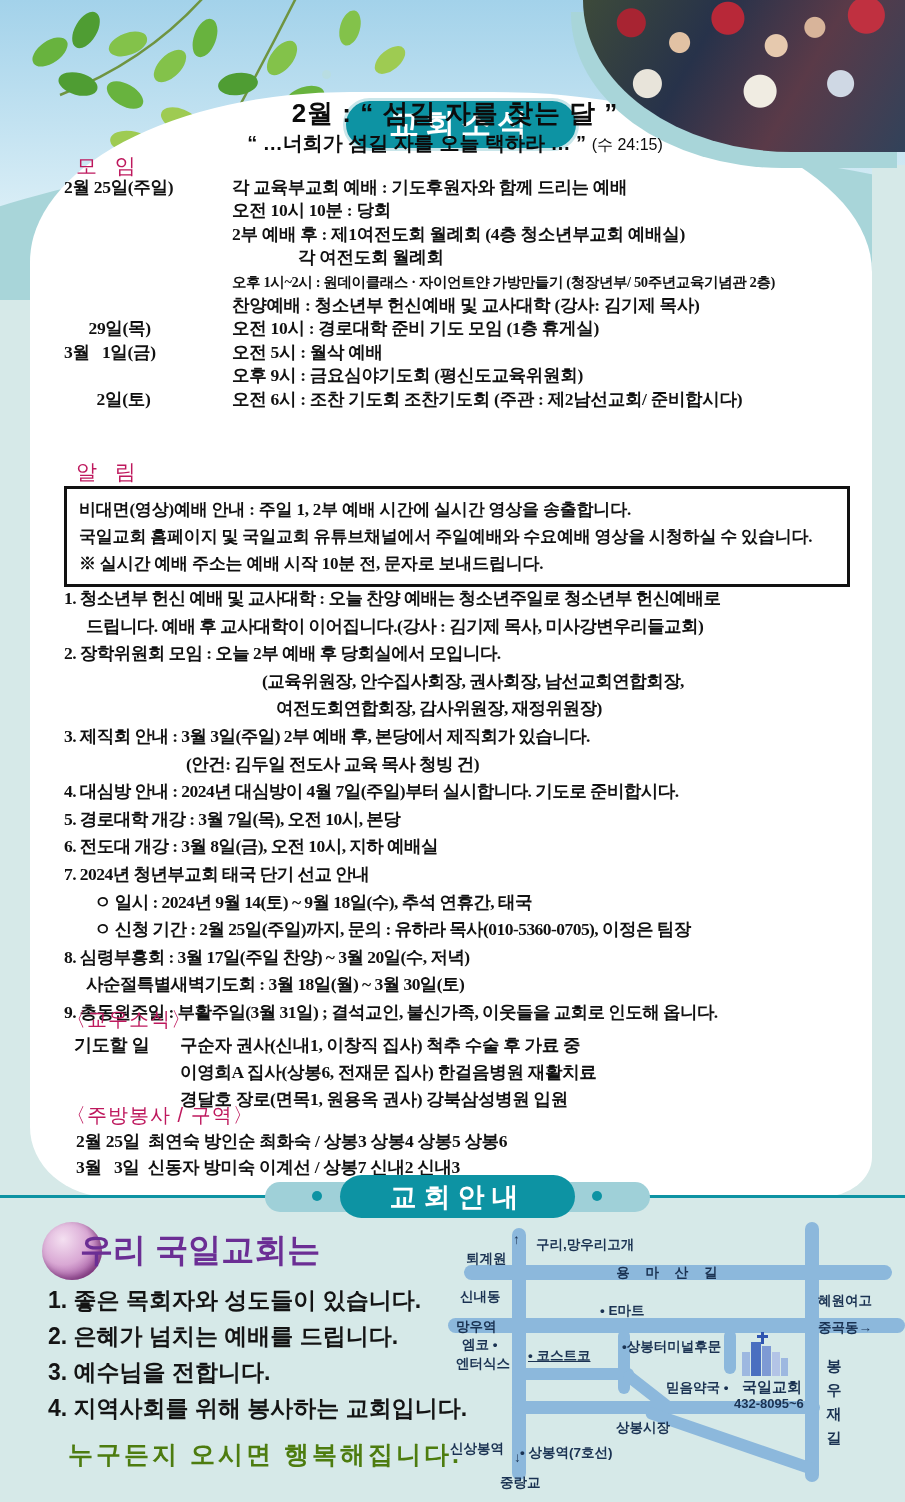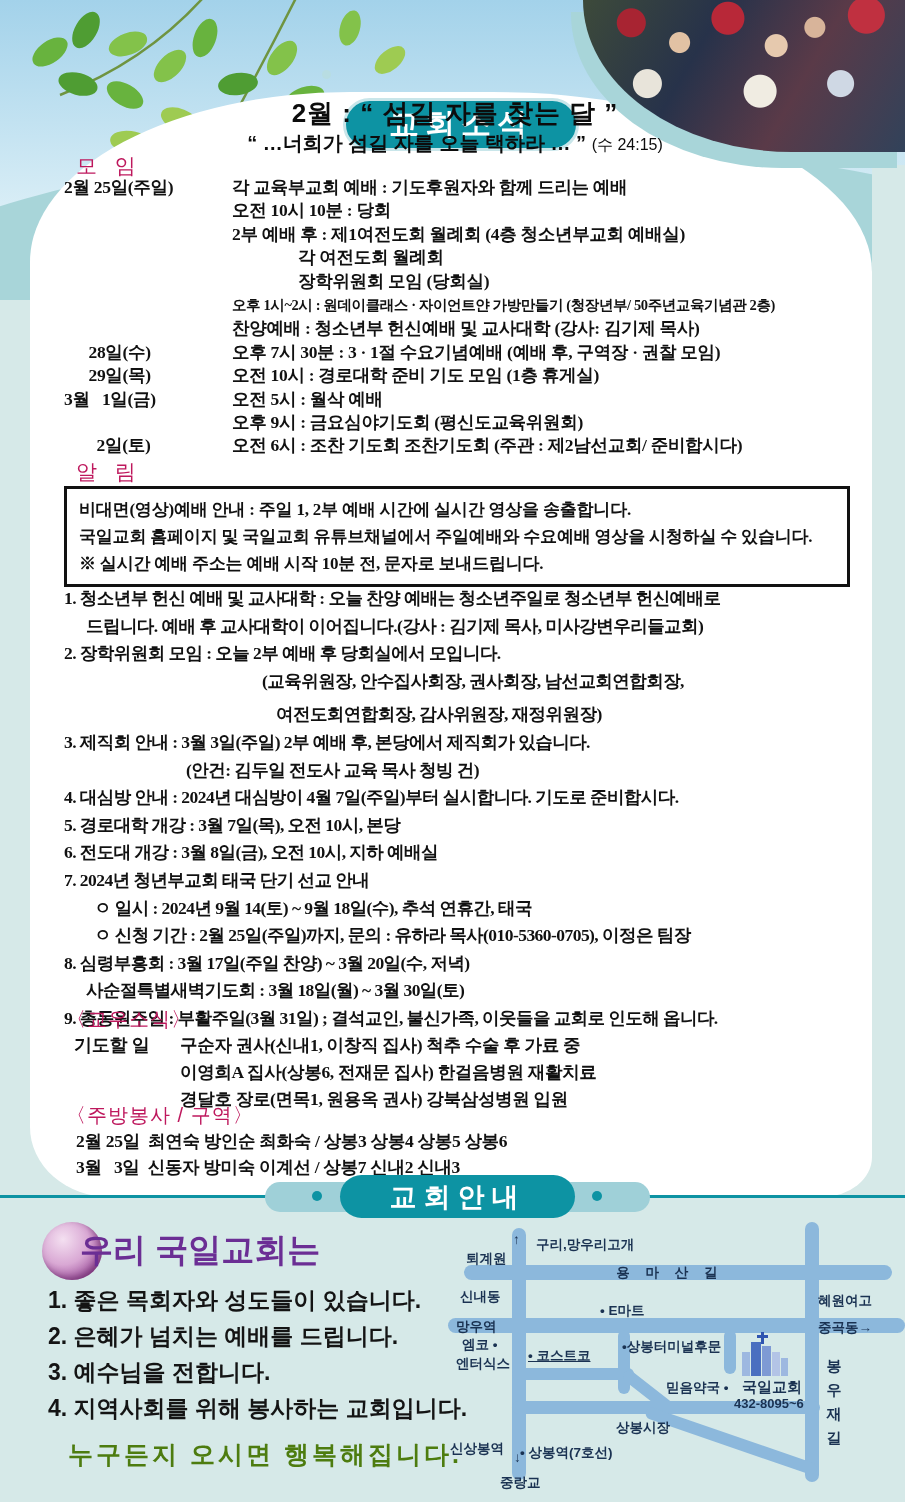--- a/index.html
+++ b/index.html
@@ -57,21 +57,21 @@
   .meetings{position:absolute;left:64px;top:176px;z-index:6;}
   .meetings .dt{display:inline-block;width:168px;white-space:pre;}
   .sub{padding-left:66px;}
   .sm .tx{font-size:14.5px;letter-spacing:-0.4px;}
   .notice-box{position:absolute;left:64px;top:486px;width:756px;z-index:6;border:3px solid #111;
         padding:7px 12px;}
   .notice-box .ln{font-size:17px;line-height:27px;letter-spacing:-0.2px;}
   .ann{position:absolute;left:64px;top:585px;z-index:6;}
   .ann .ln{line-height:27.6px;letter-spacing:-0.55px;}
   .h{padding-left:22px;}.h2{padding-left:30px;}
-  .p2{padding-left:198px;}.p2b{padding-left:212px;margin-top:6px;}.p3{padding-left:122px;}
+  .p2{padding-left:198px;}.p2b{padding-left:212px;}.p3{padding-left:122px;}
   .news{position:absolute;left:74px;top:1032px;z-index:6;}
   .news .ln{line-height:27px;}
   .news .dt{display:inline-block;width:106px;font-family:"Liberation Sans",sans-serif;font-weight:700;font-size:18px;}
   .kitchen{position:absolute;left:76px;top:1128px;z-index:6;}
   .kitchen .ln{line-height:26px;}
   
   .sphere{position:absolute;left:42px;top:1222px;width:60px;height:58px;border-radius:50%;z-index:6;
         background:radial-gradient(circle at 35% 30%,#f4e0f1,#d9a8d4 45%,#9c4e9b 80%,#7d3480);
         box-shadow:inset -3px -3px 6px rgba(90,30,90,.5);}
   .guide-title{position:absolute;left:80px;top:1228px;z-index:7;font-family:"Liberation Sans",sans-serif;
@@ -144,24 +144,22 @@
     <span>“ …너희가 섬길 자를 오늘 택하라 … ”</span>
     <span class="verse-ref">(수 24:15)</span>
   </div>
 
   <div class="sec-h" style="left:76px;top:152px;">모  임</div>
   <div class="meetings">
       <div class="ln "><span class="dt">2월 25일(주일)</span><span class="tx">각 교육부교회 예배 : 기도후원자와 함께 드리는 예배</span></div>
       <div class="ln "><span class="dt"></span><span class="tx">오전 10시 10분 : 당회</span></div>
       <div class="ln "><span class="dt"></span><span class="tx">2부 예배 후 : 제1여전도회 월례회 (4층 청소년부교회 예배실)</span></div>
       <div class="ln sub"><span class="dt"></span><span class="tx">각 여전도회 월례회</span></div>
-      <div class="ln sub"><span class="dt"></span><span class="tx">장학위원회 모임 (당회실)</span></div>
       <div class="ln sm"><span class="dt"></span><span class="tx">오후 1시~2시 : 원데이클래스 · 자이언트얀 가방만들기 (청장년부/ 50주년교육기념관 2층)</span></div>
       <div class="ln "><span class="dt"></span><span class="tx">찬양예배 : 청소년부 헌신예배 및 교사대학 (강사: 김기제 목사)</span></div>
-      <div class="ln "><span class="dt">      28일(수)</span><span class="tx">오후 7시 30분 : 3 · 1절 수요기념예배 (예배 후, 구역장 · 권찰 모임)</span></div>
       <div class="ln "><span class="dt">      29일(목)</span><span class="tx">오전 10시 : 경로대학 준비 기도 모임 (1층 휴게실)</span></div>
       <div class="ln "><span class="dt">3월   1일(금)</span><span class="tx">오전 5시 : 월삭 예배</span></div>
       <div class="ln "><span class="dt"></span><span class="tx">오후 9시 : 금요심야기도회 (평신도교육위원회)</span></div>
       <div class="ln "><span class="dt">        2일(토)</span><span class="tx">오전 6시 : 조찬 기도회 조찬기도회 (주관 : 제2남선교회/ 준비합시다)</span></div>
     </div>
 
   <div class="sec-h" style="left:76px;top:458px;">알  림</div>
   <div class="notice-box">
       <div class="ln "><span class="tx">비대면(영상)예배 안내 : 주일 1, 2부 예배 시간에 실시간 영상을 송출합니다.</span></div>
       <div class="ln "><span class="tx">국일교회 홈페이지 및 국일교회 유튜브채널에서 주일예배와 수요예배 영상을 시청하실 수 있습니다.</span></div>

